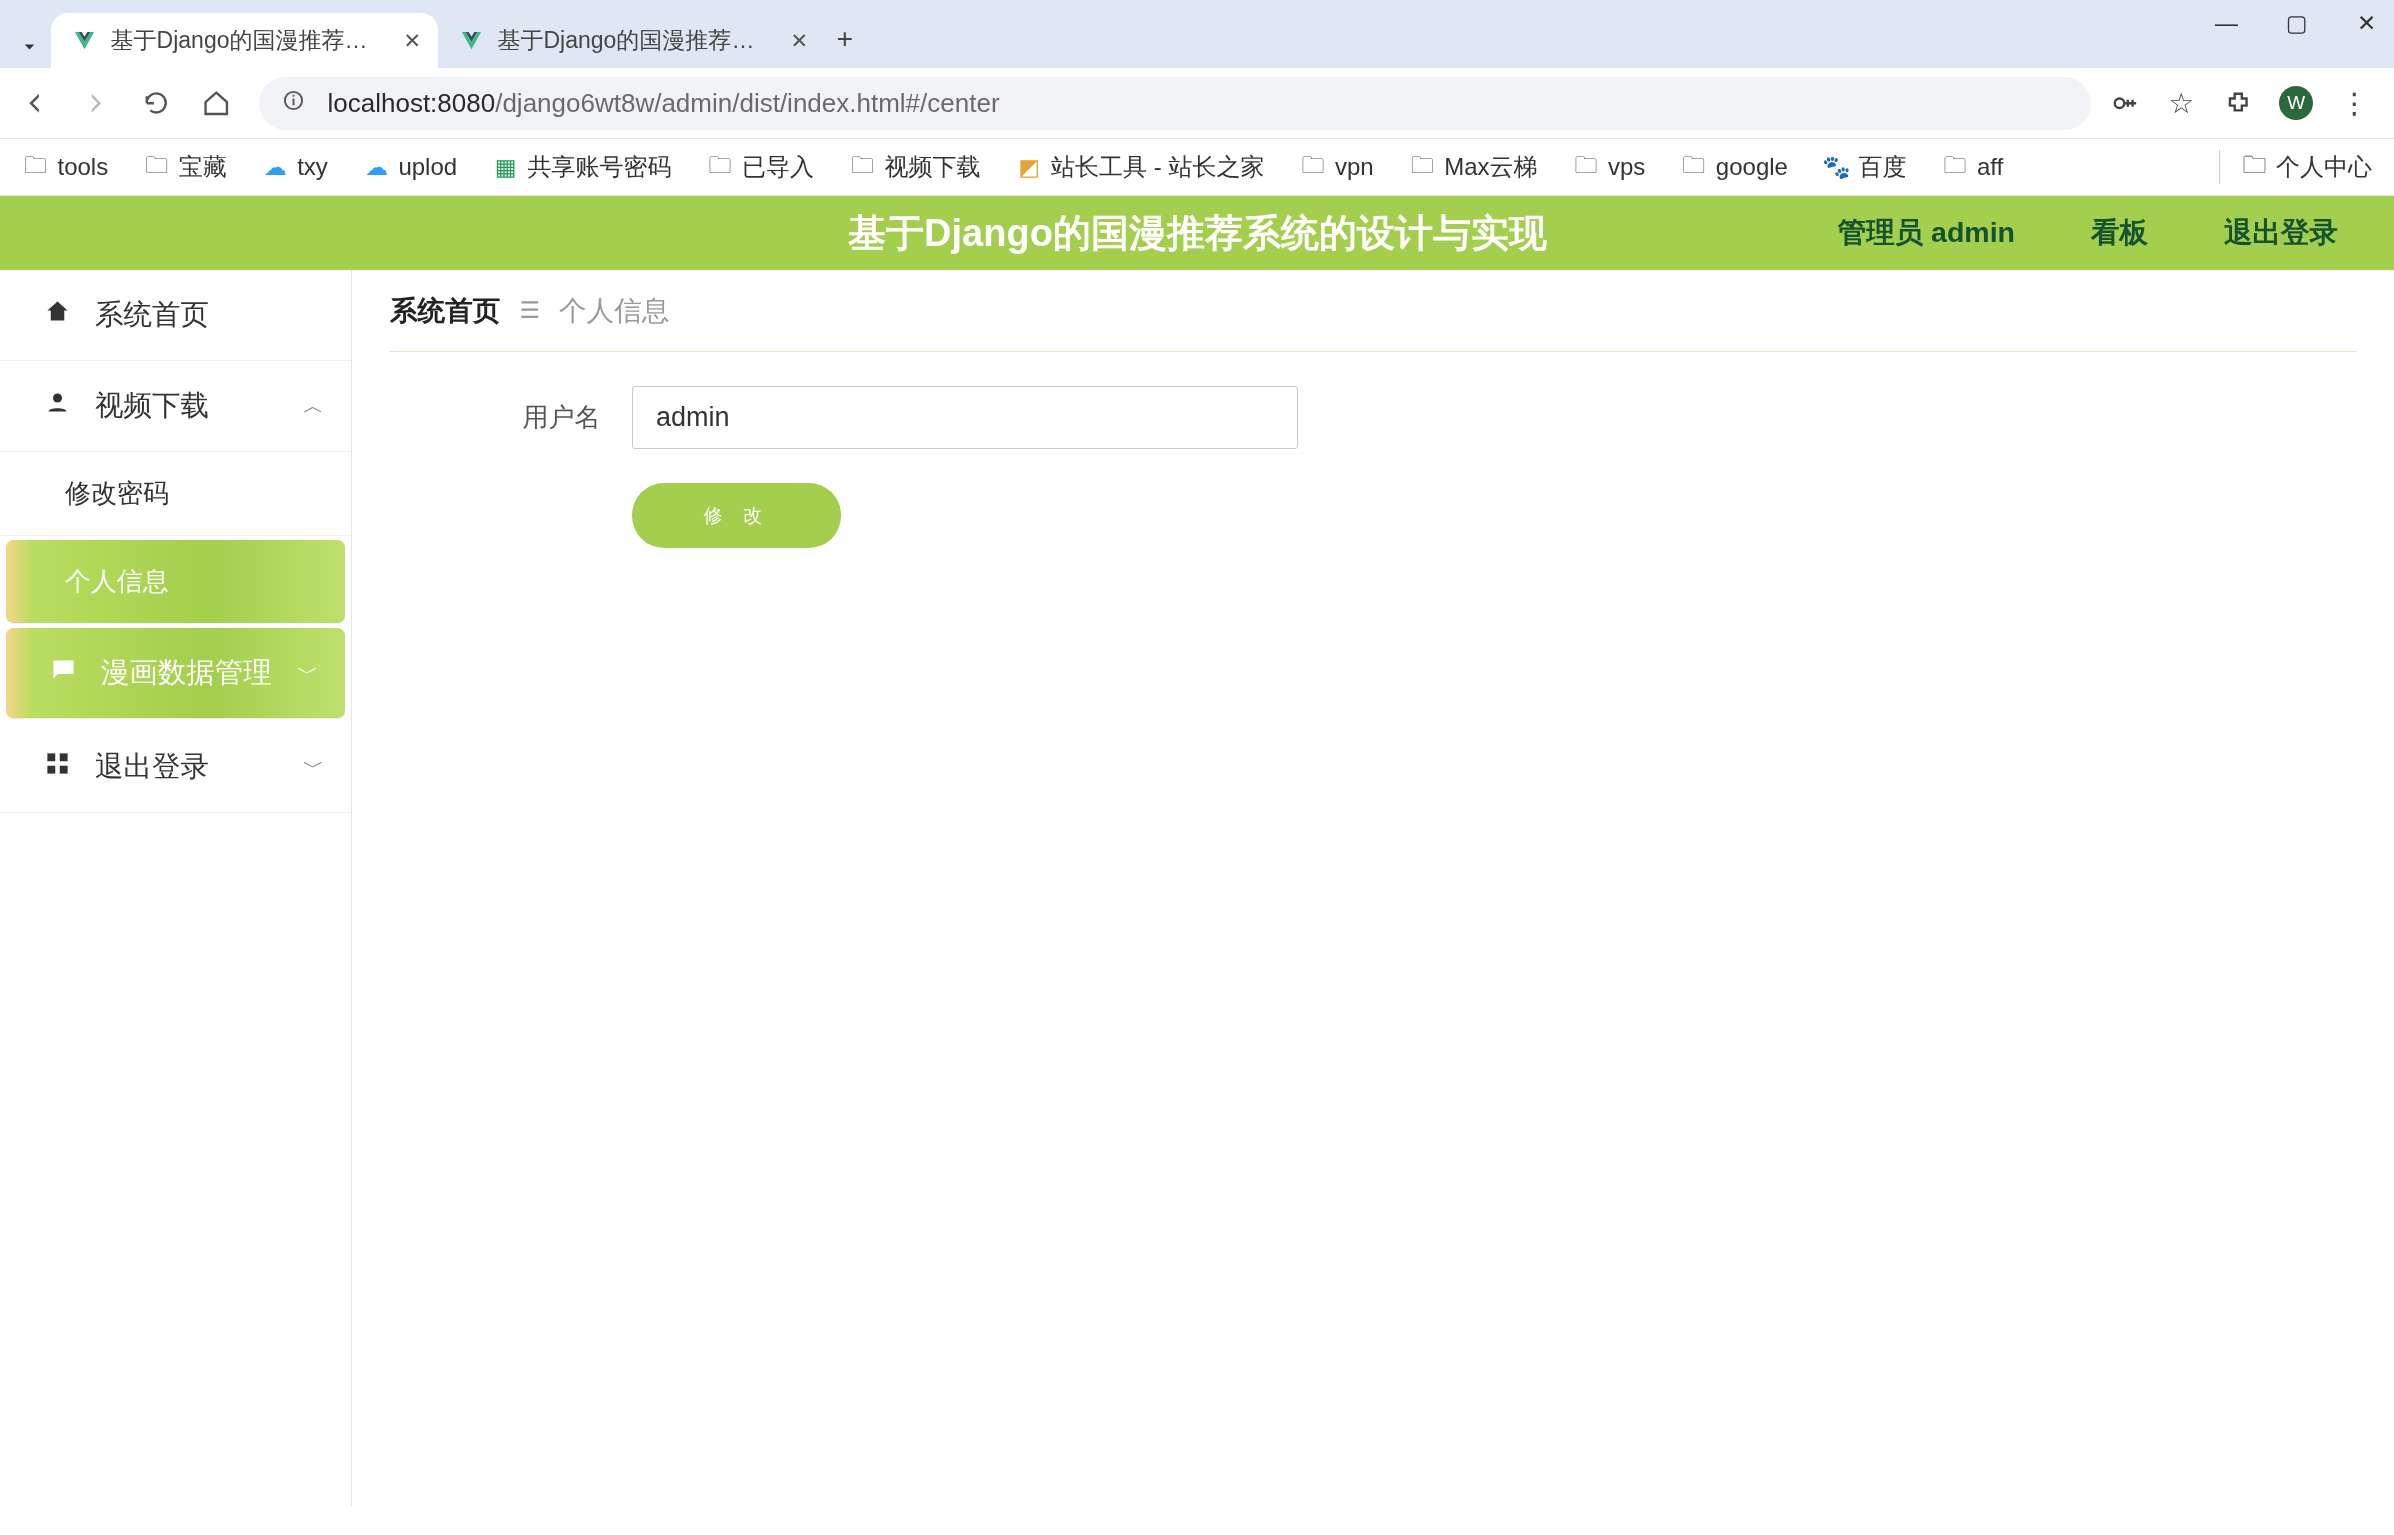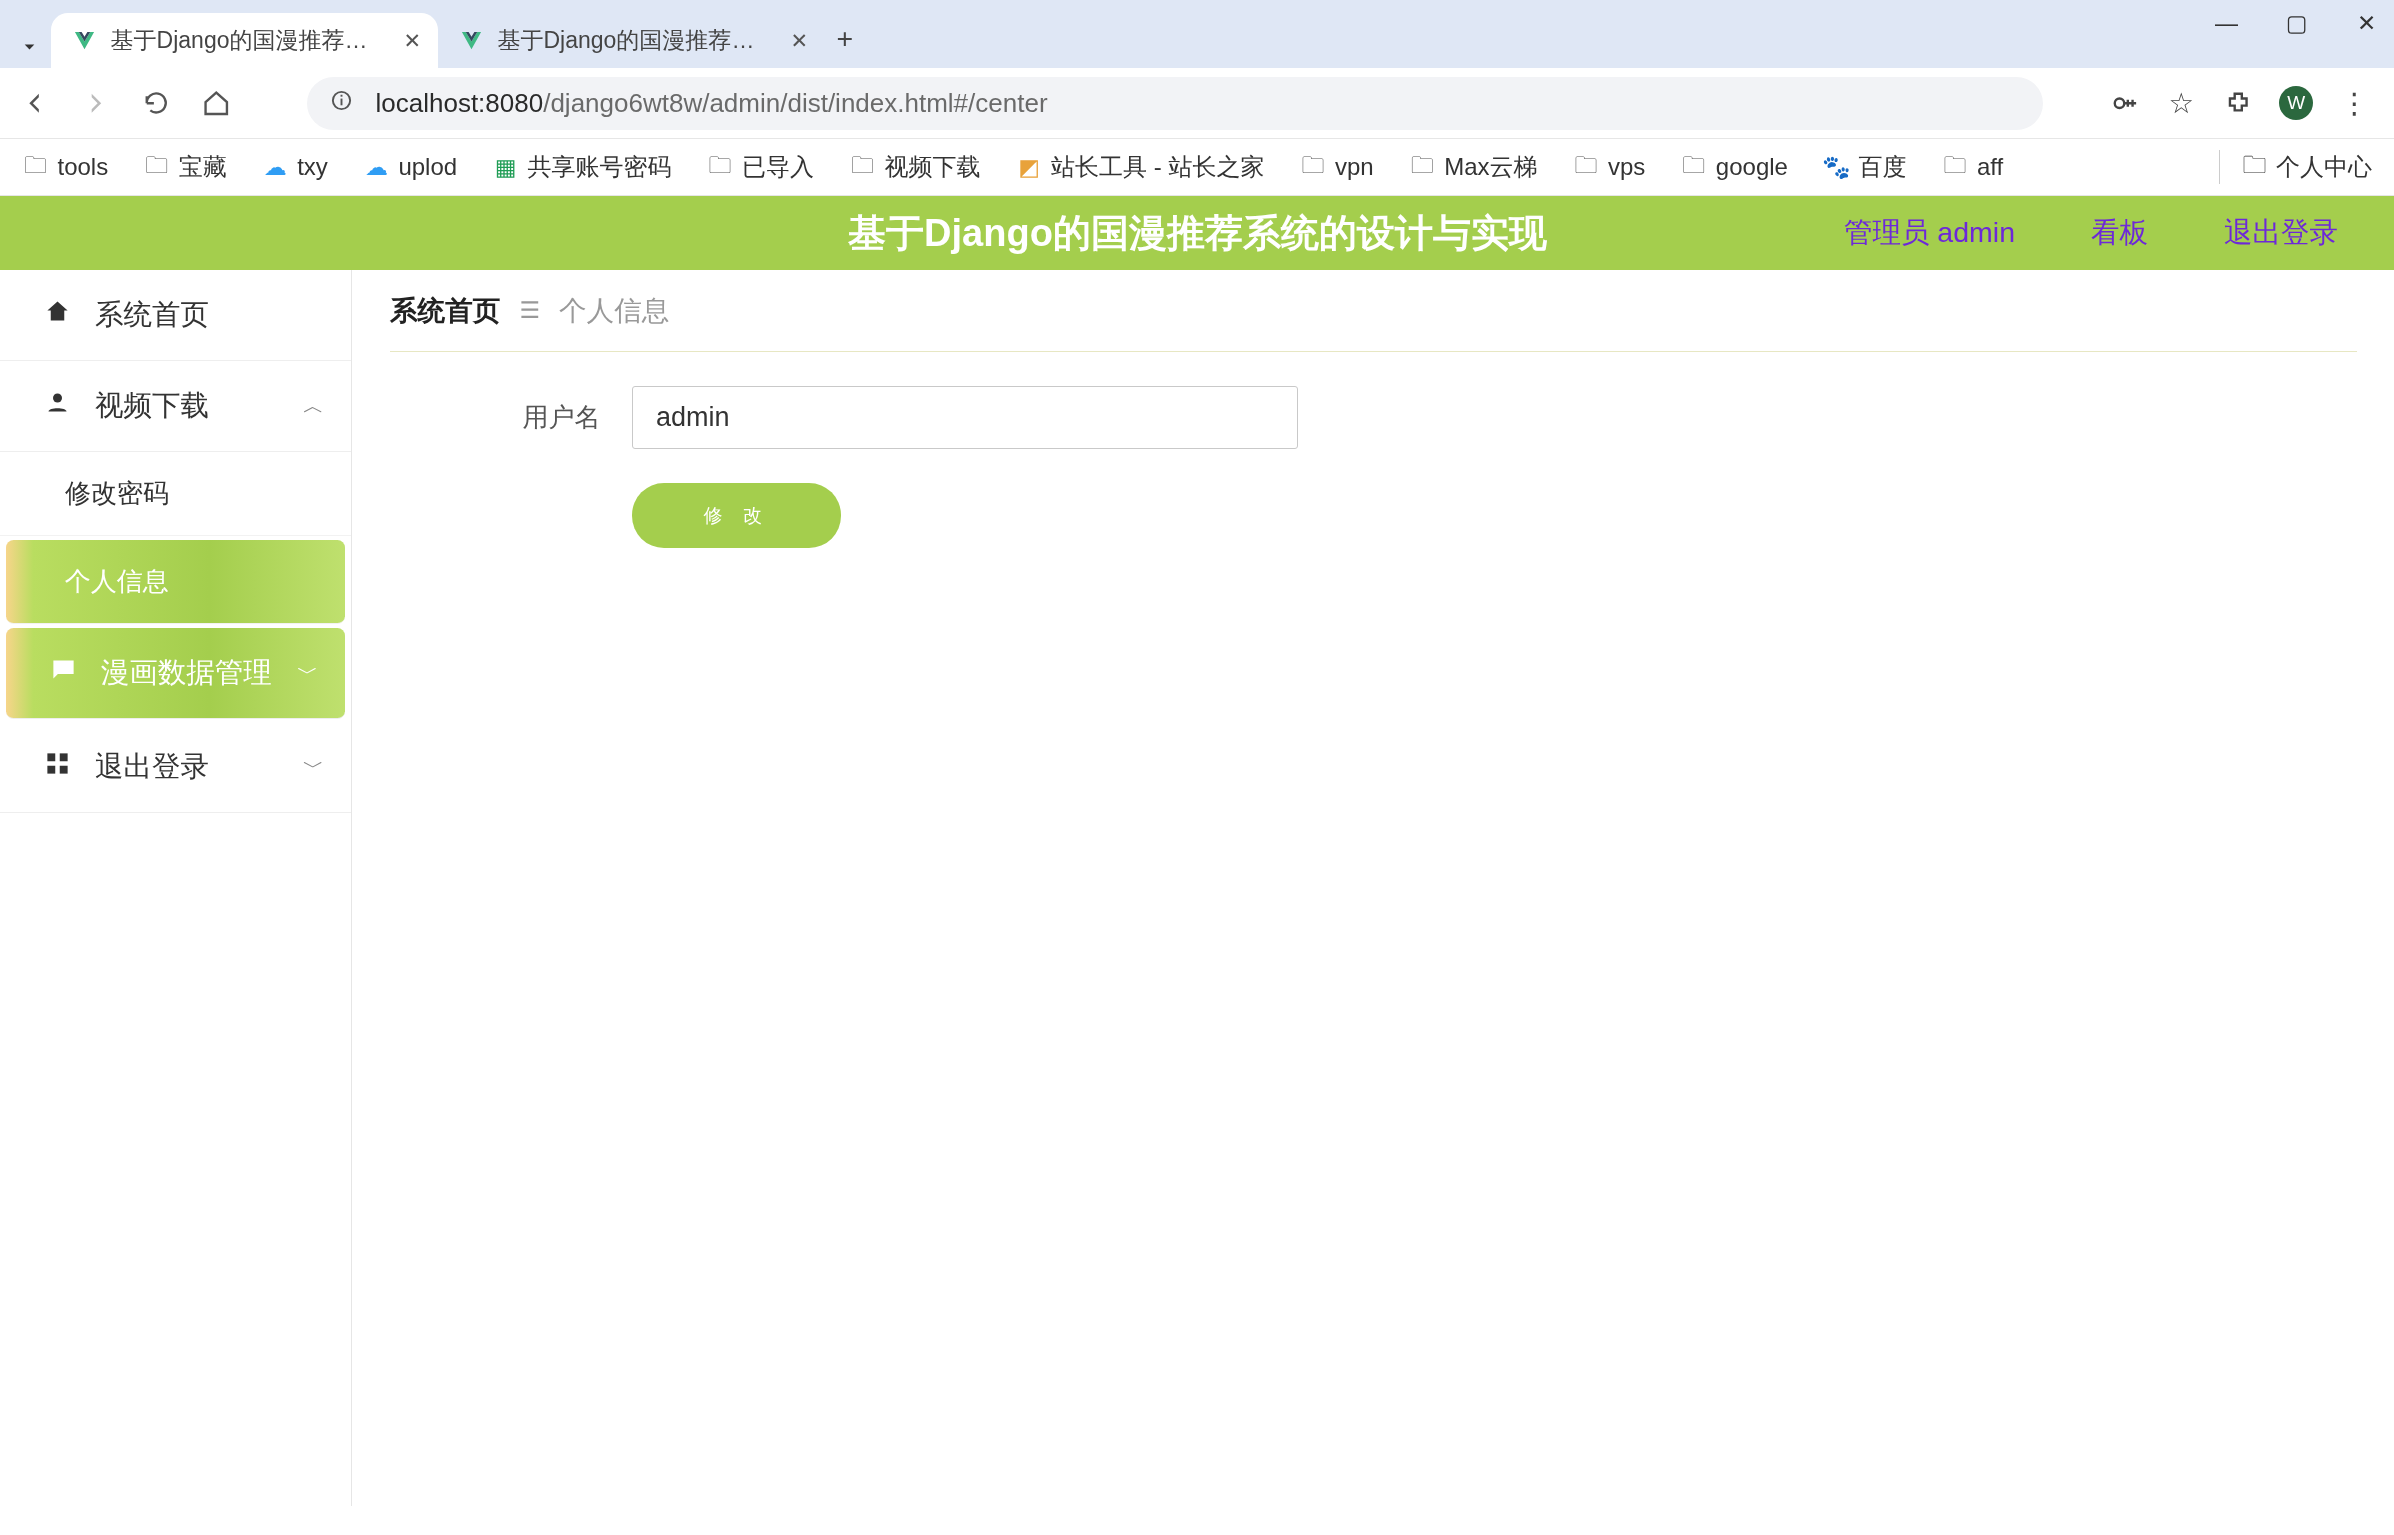--- a/index.html
+++ b/index.html
@@ -11,21 +11,21 @@
 .tabs { display:flex; align-items:flex-end; height: 100%; }
 .tab { display:flex; align-items:center; height: 55px; padding: 0 17px 0 21px; font-size: 23px; color:#444; position:relative; max-width:399px; }
 .tab.active { background:#fff; border-radius: 17px 17px 0 0; }
 .tab .favicon { width:25px; height:25px; margin-right:13.3px; display:flex; align-items:center; justify-content:center; color:#3fb984; }
 .tab .tab-title { white-space:nowrap; overflow:hidden; text-overflow:ellipsis; max-width:276px; }
 .tab .tab-close { margin-left: 17px; color:#555; font-size: 21px; cursor:pointer; }
 .new-tab { margin-left: 11.4px; margin-bottom: 13.3px; font-size: 28.5px; color:#444; cursor:pointer; }
 .win-controls { position:absolute; right: 11.4px; top: 9.5px; display:flex; gap: 36px; }
 .win-controls span { font-size: 23px; color:#333; cursor:pointer; width:34px; text-align:center; }
 
-.browser-toolbar { height: 71px; background:#fff; display:flex; align-items:center; padding: 0 13.3px; border-bottom:1px solid #e6e6e6;gap:48px; }
+.browser-toolbar { height: 71px; background:#fff; display:flex; align-items:center; padding: 0 13.3px; border-bottom:1px solid #e6e6e6; }
 .nav-btns { display:flex; align-items:center; gap: 28.5px; padding: 0 9.5px 0 5.7px; }
 .nav-btn { width: 32px; height:32px; display:flex; align-items:center; justify-content:center; font-size: 28.5px; color:#555; cursor:pointer; }
 .nav-btn.disabled { color:#bbb; }
 .url-bar { flex:1; height: 53px; background:#f2f3f6; border-radius: 27px; display:flex; align-items:center; padding: 0 23px; font-size: 26px; color:#3c3c3c; margin: 0 17px; }
 .url-bar .url-info-icon { width:28.5px; margin-right: 17px; color:#555; font-size:23px; }
 .url-bar .url-text span.host { color:#2a2a2a; }
 .url-bar .url-text span.path { color:#6a6a6a; }
 .right-icons { display:flex; align-items:center; gap: 25px; padding-right: 11.4px; }
 .right-icons .ic { width:32px; height:32px; display:flex; align-items:center; justify-content:center; font-size: 28.5px; color:#444; cursor:pointer; }
 .avatar { width:34px; height:34px; border-radius:50%; background:#2b683e; color:#fff; display:flex; align-items:center; justify-content:center; font-size:19px; cursor:pointer; }
@@ -34,21 +34,21 @@
 .bookmark { display:flex; align-items:center; gap: 9.5px; font-size: 24px; color:#333; margin-right: 36px; cursor:pointer; }
 .bookmark .bk-icon { width:25px; height:25px; display:flex; align-items:center; justify-content:center; color:#555; font-size:23px; }
 .bookmarks-bar .divider { flex:1; }
 .bookmarks-bar .all-bm { display:flex; align-items:center; gap:9.5px; font-size:24px; color:#333; cursor:pointer; }
 
 
 .app { position: relative; }
 .app-header { height: 74px; background:#a4ce4d; display:flex; align-items:center; justify-content:center; position:relative; }
 .app-title { color:#fff; font-size: 38px; font-weight: 700; }
 .app-header .right { position:absolute; right: 57px; display:flex; align-items:center; gap: 76px; }
-.app-header .right a { color:#6d28d9; font-size: 28.5px; font-weight:400; text-decoration:none; cursor:pointer; }
+.app-header .right a { color:#14532d; font-size: 28.5px; font-weight:700; text-decoration:none; cursor:pointer; }
 
 .app-body { display:flex; }
 .sidebar { width: 352px; border-right: 1px solid #e6e6e6; min-height: 1236px; }
 .side-item { height: 91px; display:flex; align-items:center; padding: 0 28.5px 0 44px; font-size: 28.5px; color:#333; cursor:pointer; border-bottom:1px solid #eee; position:relative; }
 .side-item .side-icon { width:32px; margin-right: 19px; color:#333; font-size: 27px; }
 .side-item .chev { position:absolute; right: 27px; color:#888; font-size: 21px; }
 .side-sub { height: 84px; display:flex; align-items:center; padding-left: 65px; font-size: 26px; color:#333; cursor:pointer; border-bottom:1px solid #f2f2f2; }
 .side-sub.active, .side-item.hot {
   background: linear-gradient(90deg, #f7d58a 0%, #b9dd60 8%, #a4ce4d 60%, #bfe06e 100%);
   color:#fff; border-radius: 7.6px; margin: 3.8px 5.7px; padding-left: 59px;

